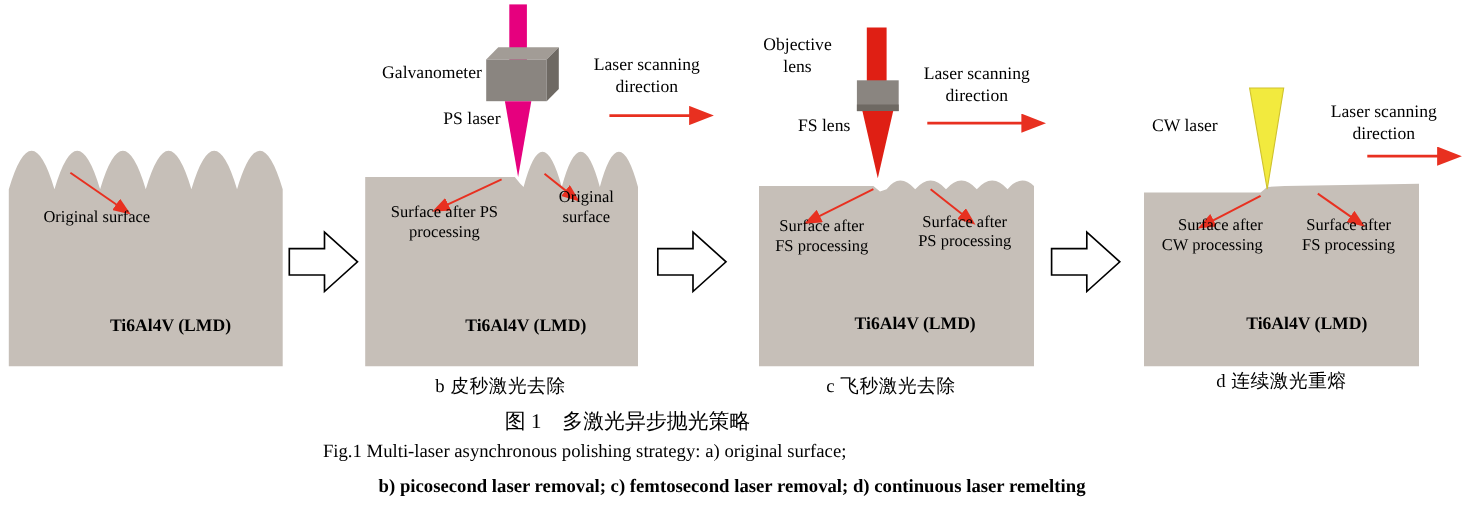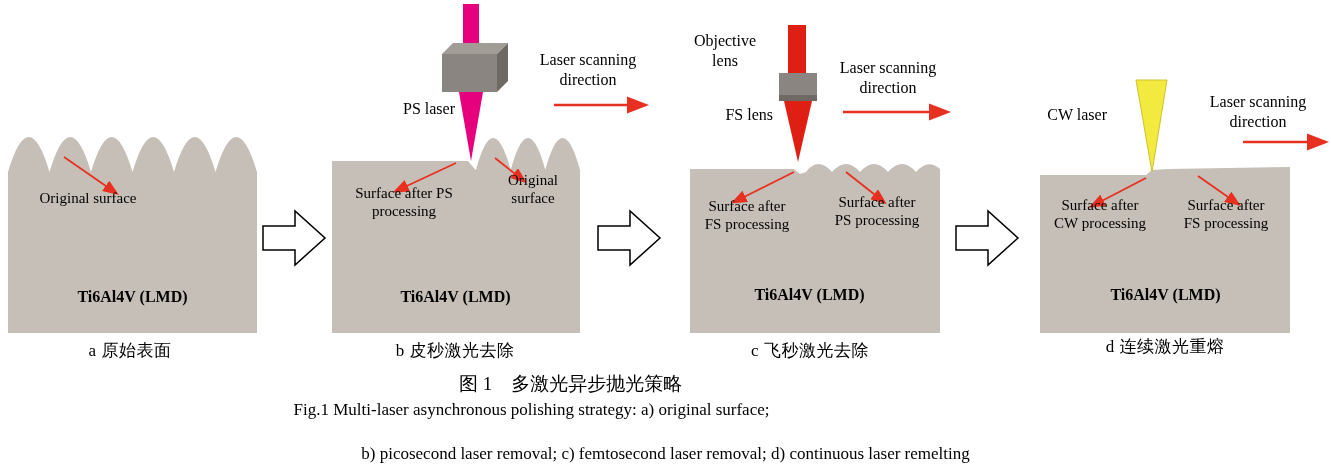--- a/index.html
+++ b/index.html
@@ -6,21 +6,21 @@
   html,body { background:#ffffff; }
   body { font-family:"Liberation Serif","DejaVu Serif",serif; color:#000; }
   .canvas { position:relative; width:1331px; height:470px; background:#fff; overflow:hidden; }
   .art { position:absolute; left:0; top:0; }
   .lbl { position:absolute; text-align:center; line-height:1.22; color:#000; }
   .right { text-align:right; }
   .fs15 { font-size:15px; }
   .fs16 { font-size:16px; }
   .fs17 { font-size:17px; }
   .fs19 { font-size:19px; }
-  .bold { font-weight:bold; }
+  .bold { font-weight:bold;text-align:right; }
   .caption { letter-spacing:0.5px; }
 </style>
 </head>
 <body>
 
 <div class="canvas">
 
   <svg class="art" width="1331" height="470" viewBox="0 0 1331 470" xmlns="http://www.w3.org/2000/svg">
     <defs>
       <marker id="ah" markerWidth="9" markerHeight="7" refX="7" refY="3.5" orient="auto">
@@ -61,41 +61,41 @@
     <line x1="1146" y1="178" x2="1092" y2="206" stroke="#e83020" stroke-width="1.8" marker-end="url(#ah)"></line>
     <line x1="1198" y1="176" x2="1238" y2="204" stroke="#e83020" stroke-width="1.8" marker-end="url(#ah)"></line>
 
     <polygon points="263,226 295,226 295,211 325,238 295,265 295,250 263,250" fill="#ffffff" stroke="#000000" stroke-width="1.5"></polygon>
     <polygon points="598,226 630,226 630,211 660,238 630,265 630,250 598,250" fill="#ffffff" stroke="#000000" stroke-width="1.5"></polygon>
     <polygon points="956,226 988,226 988,211 1018,238 988,265 988,250 956,250" fill="#ffffff" stroke="#000000" stroke-width="1.5"></polygon>
   </svg>
 
   <div class="lbl fs15" style="left:18px; top:189px; width:140px;">Original surface</div>
   <div class="lbl fs16 bold" style="left:55px; top:287px; width:155px;">Ti6Al4V (LMD)</div>
-  <div class="lbl fs17 caption" style="left:25px; top:341px; width:210px;">a 原始表面</div>
 
+  <div class="lbl fs16 right" style="left:298px; top:57px; width:140px;">Galvanometer</div>
   <div class="lbl fs16 right" style="left:380px; top:99px; width:75px;">PS laser</div>
   <div class="lbl fs16" style="left:518px; top:50px; width:140px;">Laser scanning direction</div>
   <div class="lbl fs15" style="left:350px; top:184px; width:108px;">Surface after PS processing</div>
   <div class="lbl fs15" style="left:492px; top:171px; width:82px;">Original surface</div>
   <div class="lbl fs16 bold" style="left:378px; top:287px; width:155px;">Ti6Al4V (LMD)</div>
   <div class="lbl fs17 caption" style="left:350px; top:341px; width:210px;">b 皮秒激光去除</div>
 
   <div class="lbl fs16" style="left:680px; top:31px; width:90px;">Objective lens</div>
   <div class="lbl fs16 right" style="left:705px; top:105px; width:68px;">FS lens</div>
   <div class="lbl fs16" style="left:818px; top:58px; width:140px;">Laser scanning direction</div>
   <div class="lbl fs15" style="left:702px; top:197px; width:90px;">Surface after FS processing</div>
   <div class="lbl fs15" style="left:832px; top:193px; width:90px;">Surface after PS processing</div>
   <div class="lbl fs16 bold" style="left:732px; top:285px; width:155px;">Ti6Al4V (LMD)</div>
   <div class="lbl fs17 caption" style="left:705px; top:341px; width:210px;text-align:center;">c 飞秒激光去除</div>
 
   <div class="lbl fs16 right" style="left:1032px; top:105px; width:75px;">CW laser</div>
   <div class="lbl fs16" style="left:1188px; top:92px; width:140px;">Laser scanning direction</div>
-  <div class="lbl fs15" style="left:1052px; top:196px; width:96px;">Surface after CW processing</div>
+  <div class="lbl fs15" style="left:1052px; top:196px; width:96px;text-align:right;">Surface after CW processing</div>
   <div class="lbl fs15" style="left:1180px; top:196px; width:92px;">Surface after FS processing</div>
   <div class="lbl fs16 bold" style="left:1088px; top:285px; width:155px;">Ti6Al4V (LMD)</div>
   <div class="lbl fs17 caption" style="left:1060px; top:337px; width:210px;">d 连续激光重熔</div>
 
   <div class="lbl fs19" style="left:0; top:372px; width:1141px;">图 1　多激光异步抛光策略</div>
   <div class="lbl fs17" style="left:0; top:400px; width:1063px;">Fig.1 Multi-laser asynchronous polishing strategy: a) original surface;</div>
-  <div class="lbl fs17" style="left:0; top:444px; width:1331px;">b) picosecond laser removal; c) femtosecond laser removal; d) continuous laser remelting</div>
+  <div class="lbl fs17" style="left:0; top:432px; width:1331px;font-weight:bold;">b) picosecond laser removal; c) femtosecond laser removal; d) continuous laser remelting</div>
 
 </div>
 
 </body></html>

